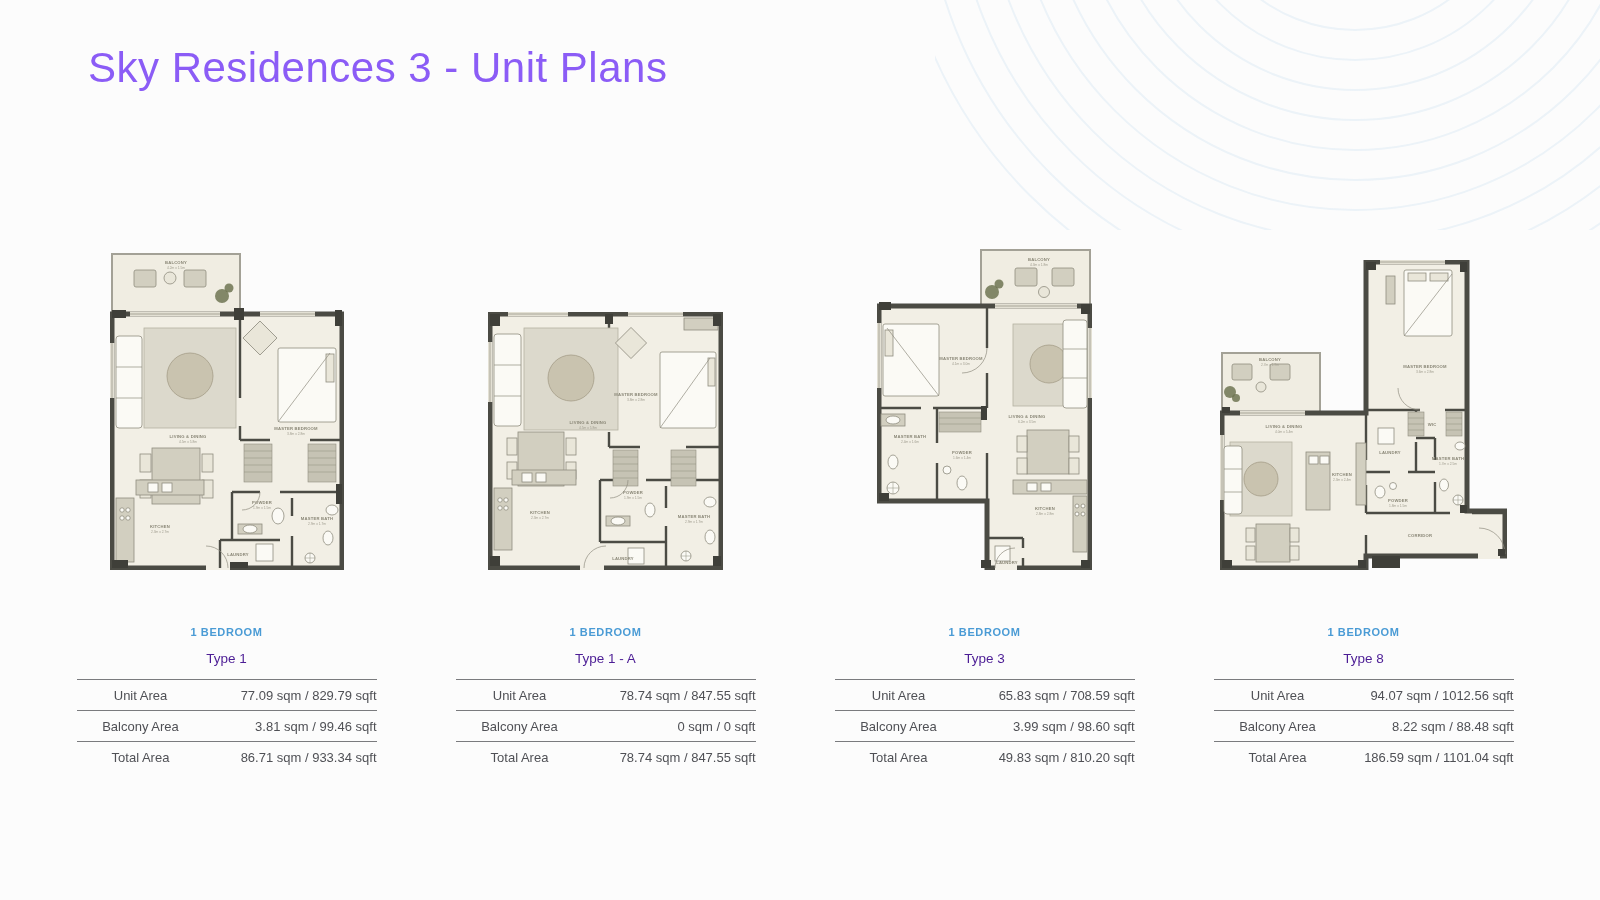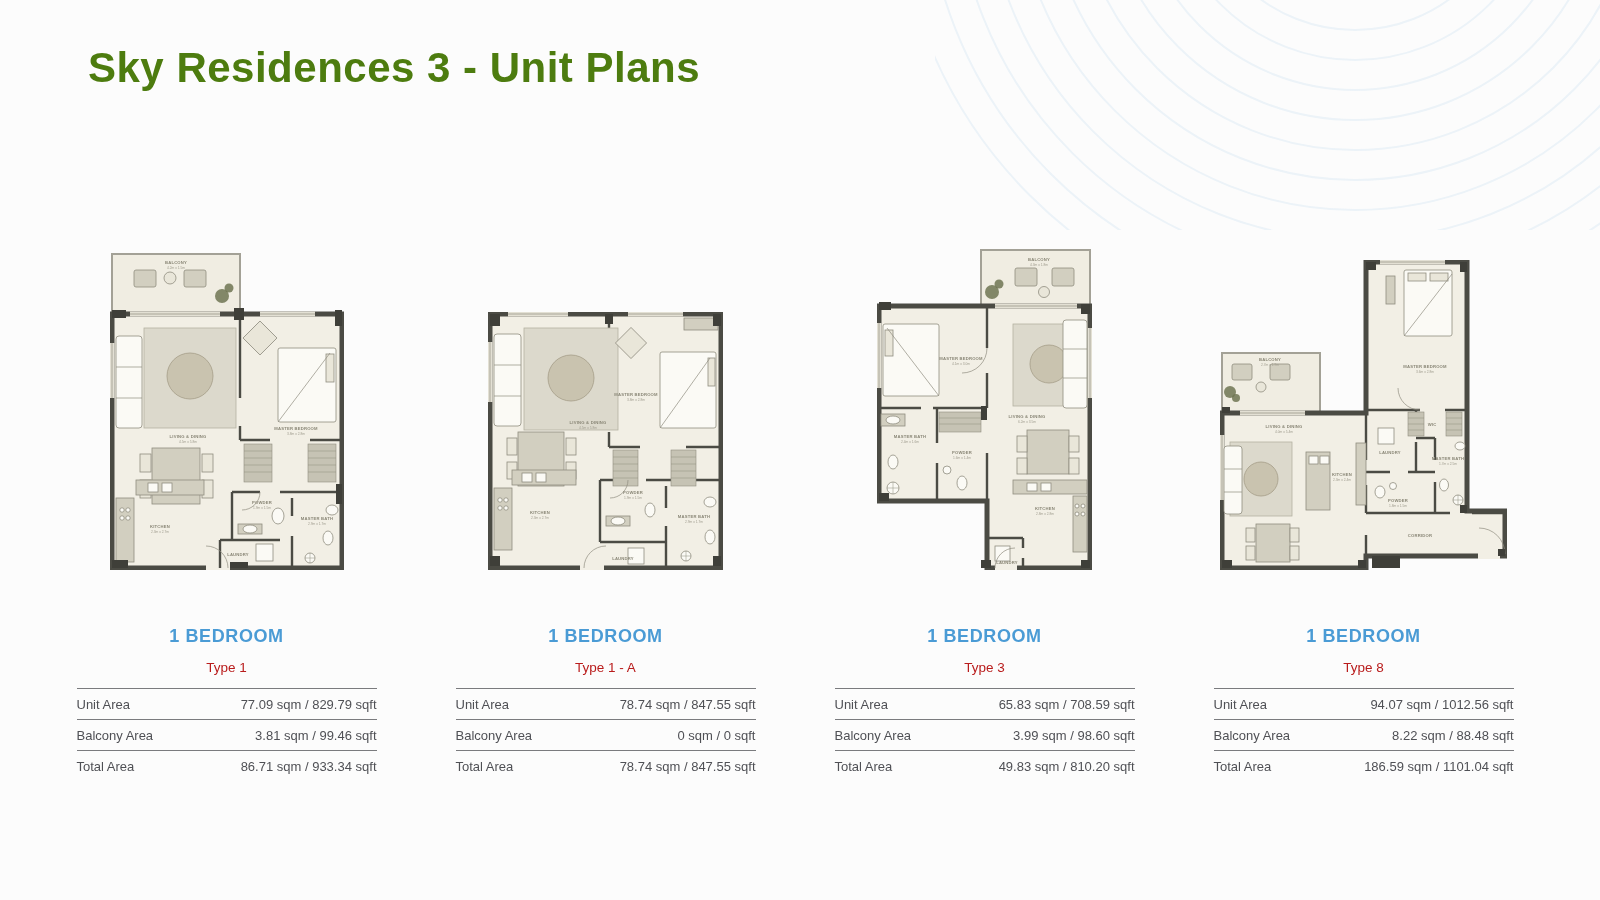--- a/index.html
+++ b/index.html
@@ -1,29 +1,29 @@
 <!DOCTYPE html>
 <html><head>
 <meta charset="utf-8">
 <style>
   html,body{margin:0;padding:0}
   body{width:1600px;height:900px;position:relative;overflow:hidden;
        background:#fcfcfc;font-family:"Liberation Sans",sans-serif;color:#4f5055}
   .deco{position:absolute;left:935px;top:0;pointer-events:none}
-  h1.title{position:absolute;left:88px;top:44px;margin:0;font-weight:700;
-       font-size:42px;letter-spacing:.5px;color:#4d7c0f}
+  h1.title{position:absolute;left:88px;top:44px;margin:0;font-weight:400;
+       font-size:42px;letter-spacing:.5px;color:#8b5cf6}
   .units-grid{position:absolute;left:70px;top:238px;width:1450px;
        display:grid;grid-template-columns:repeat(4,1fr);column-gap:66px}
   .unit-card{display:flex;flex-direction:column;align-items:center}
   .plan-box{height:332px;display:flex;align-items:flex-end;justify-content:center}
-  .unit-name{margin-top:56px;font-size:18px;font-weight:700;letter-spacing:.6px;color:#4a9bd5}
-  .unit-type{margin-top:13px;font-size:13.5px;color:#b91c1c}
+  .unit-name{margin-top:56px;font-size:11px;font-weight:700;letter-spacing:.6px;color:#4a9bd5}
+  .unit-type{margin-top:13px;font-size:13.5px;color:#4c1d95}
   .area-table{margin-top:13px;width:300px}
   .arow{display:flex;align-items:center;height:30px;border-top:1.5px solid #7a7b7e;font-size:13px}
-  .arow .lbl{width:128px;text-align:left}
+  .arow .lbl{width:128px;text-align:center}
   .arow .val{flex:1;text-align:right}
   .wx{fill:#f2efe5;stroke:#4b4b44;stroke-width:5}
   .wi{fill:none;stroke:#4b4b44;stroke-width:2.4;stroke-linecap:butt}
   .wl{fill:#f0ede2;stroke:#a3a196;stroke-width:2}
   .win{stroke:#e3e0d4;stroke-width:5;fill:none}
   .winl{stroke:#8f8d7f;stroke-width:.7;fill:none}
   .gap{stroke:#f2efe5;stroke-width:6;fill:none}
   .f1{fill:#e9e6d9;stroke:#8f8d7f;stroke-width:.8}
   .f2{fill:#d2cfc0;stroke:#8f8d7f;stroke-width:.8}
   .rug{fill:#dcd9cc;stroke:#b5b2a2;stroke-width:.8}

